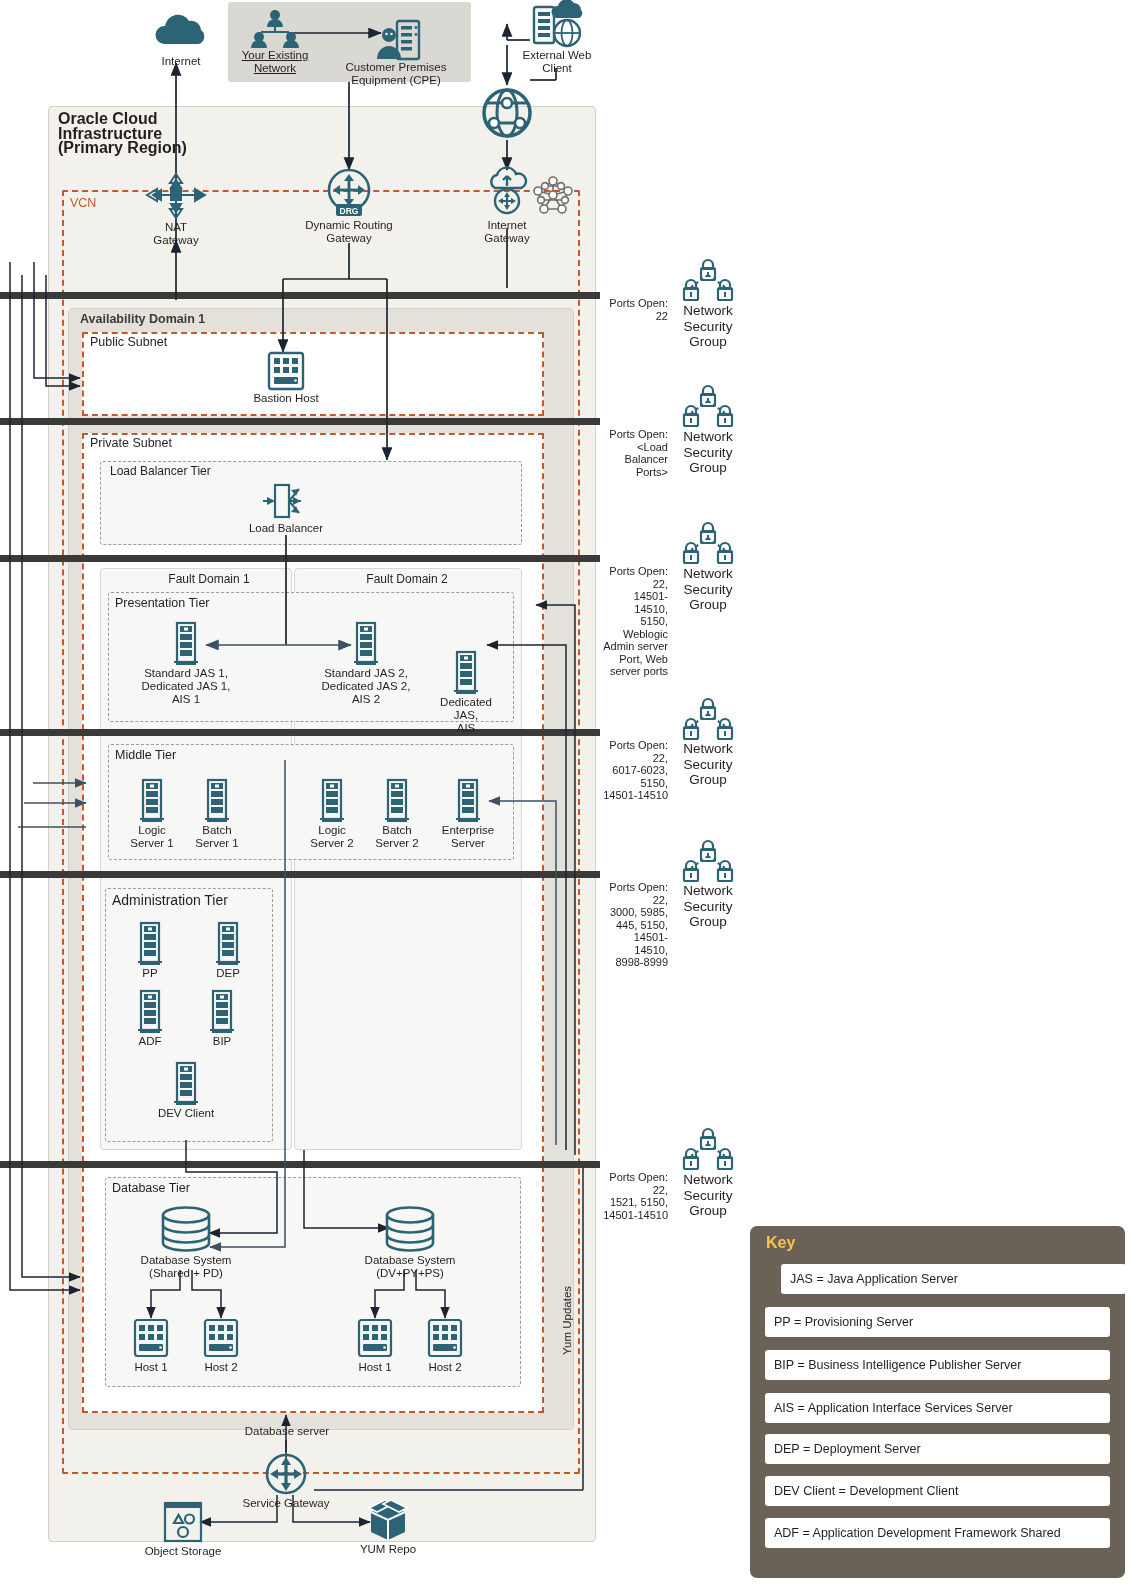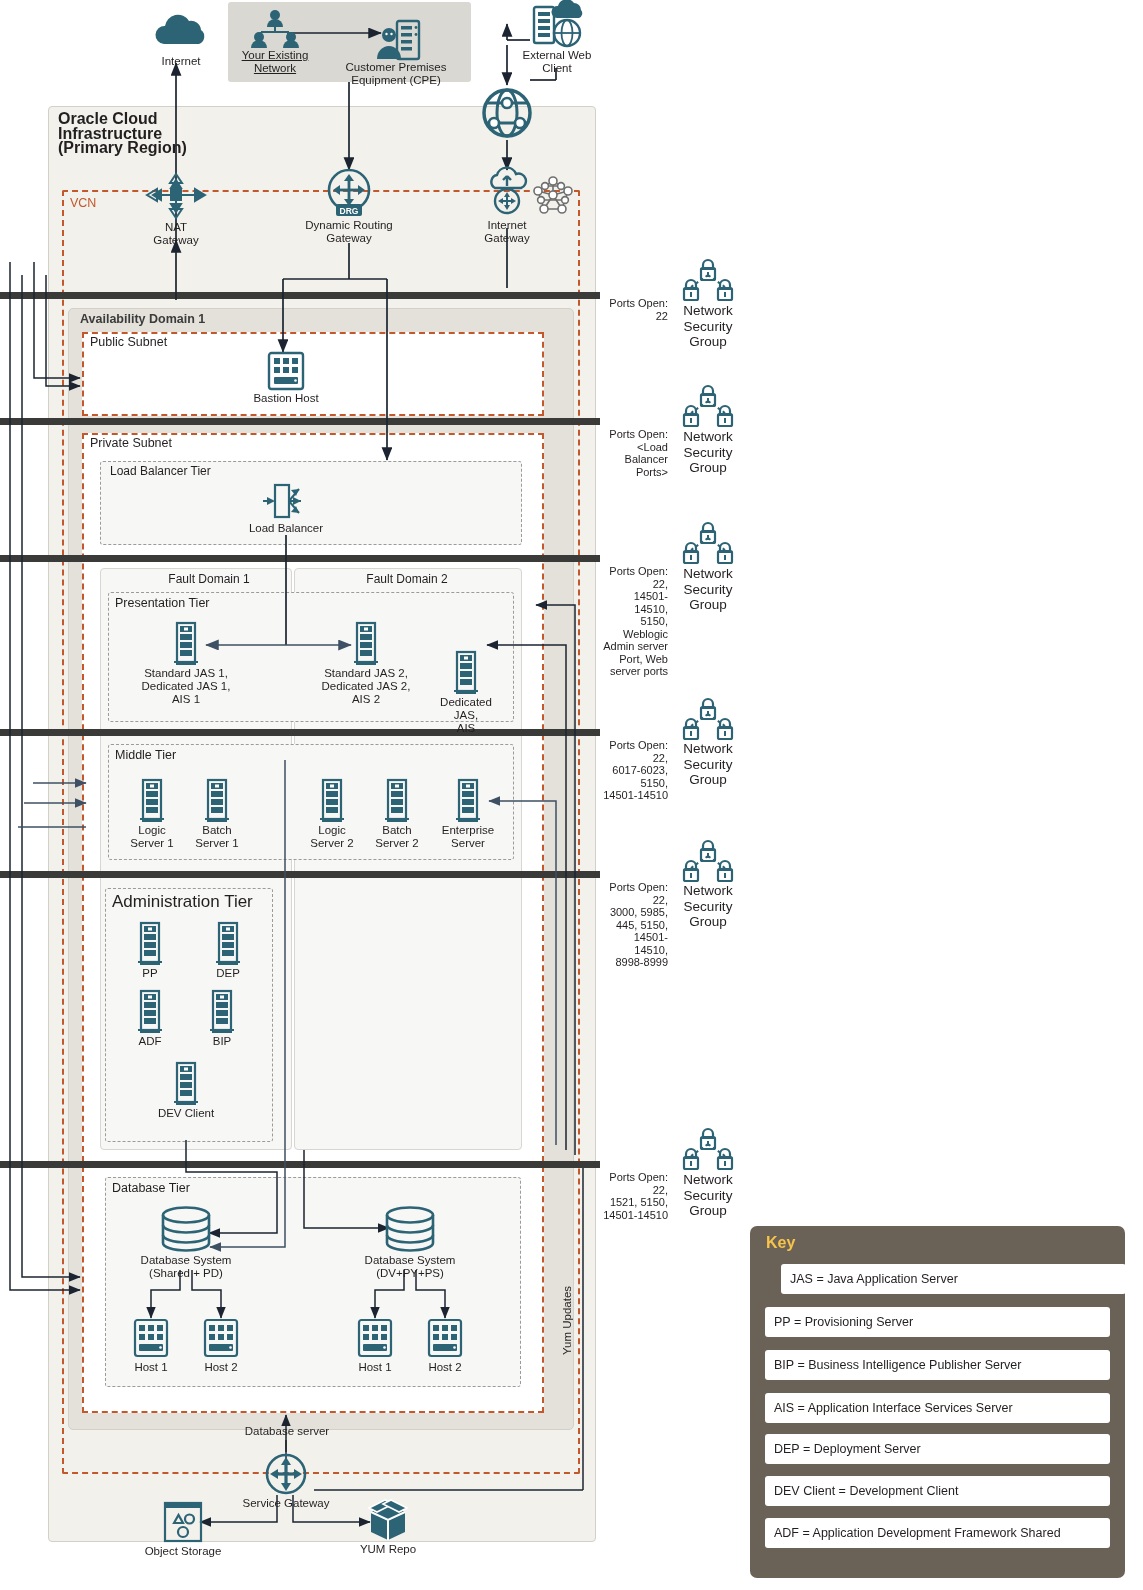--- a/index.html
+++ b/index.html
@@ -34,21 +34,21 @@
        border:1px solid #d8d6d0;background:#f7f7f5;border-radius:4px;}
   #fd2-label{left:294px;top:572px;width:226px;font-size:12px;}
   #pres-tier{left:108px;top:592px;width:404px;height:128px;
              border:1px dashed #9b9b9b;background:#f7f7f5;border-radius:3px;}
   #pres-label{left:115px;top:596px;font-size:12.5px;}
   #mid-tier{left:108px;top:744px;width:404px;height:114px;
             border:1px dashed #9b9b9b;background:#f7f7f5;border-radius:3px;}
   #mid-label{left:115px;top:748px;font-size:12.5px;}
   #adm-tier{left:105px;top:888px;width:166px;height:252px;
             border:1px dashed #9b9b9b;background:#f7f7f5;border-radius:3px;}
-  #adm-label{left:112px;top:892px;font-size:17px;}
+  #adm-label{left:112px;top:892px;font-size:14px;}
   #db-tier{left:105px;top:1177px;width:414px;height:208px;
            border:1px dashed #9b9b9b;background:#f7f7f5;border-radius:3px;}
   #db-label{left:112px;top:1181px;font-size:12.5px;}
   #cpe-box{left:228px;top:2px;width:243px;height:80px;background:#d9d8d3;border-radius:3px;}
   
   .nsgbar{height:7px;background:#3a3a38;}
   
   .node{width:110px;margin-left:-55px;}
   .node .cap{font-size:11.5px;line-height:13px;text-align:center;margin-top:1px;}
   .cap-sm{font-size:11px;line-height:12.5px;}

